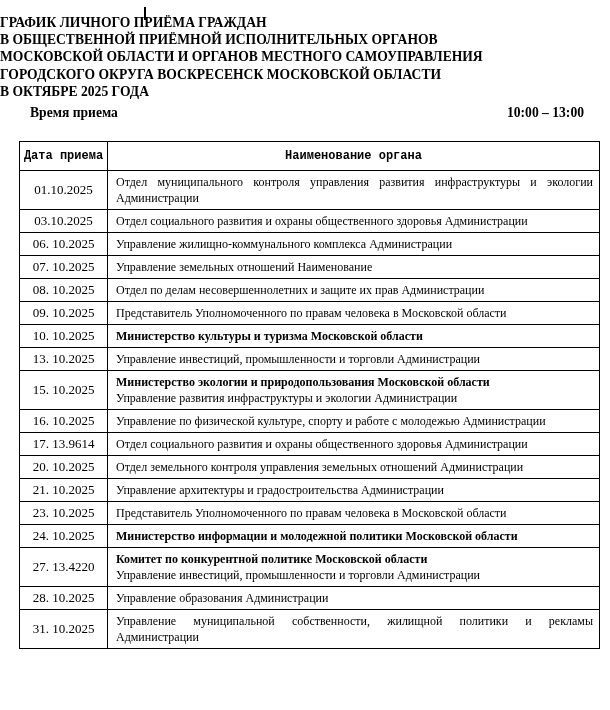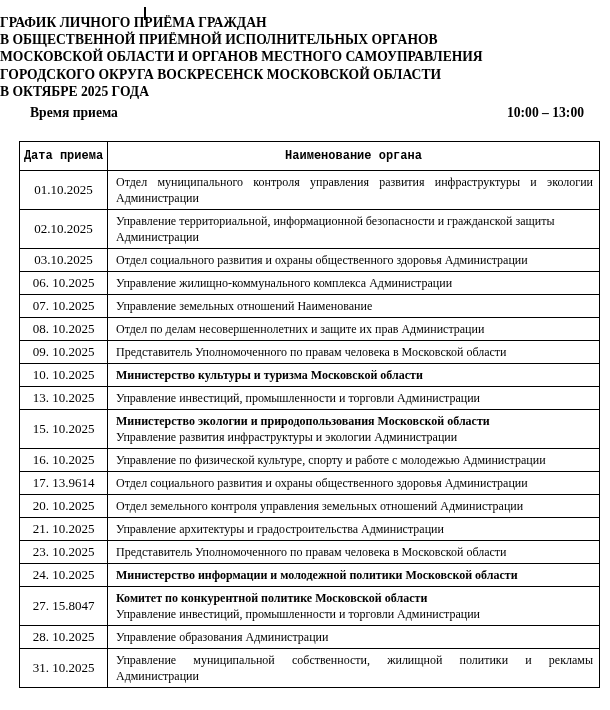--- a/index.html
+++ b/index.html
@@ -90,27 +90,20 @@
     </thead>
     <tbody id="table-body">
         <tr>
           <td class="date-cell">01.10.2025</td>
           <td class="organ-cell justify">
             <div class="line">Отдел муниципального контроля управления развития инфраструктуры и экологии</div>
             <div class="line">Администрации</div>
           </td>
         </tr>
         <tr>
-          <td class="date-cell">02.10.2025</td>
-          <td class="organ-cell">
-            <div class="line">Управление территориальной, информационной безопасности и гражданской защиты</div>
-            <div class="line">Администрации</div>
-          </td>
-        </tr>
-        <tr>
           <td class="date-cell">03.10.2025</td>
           <td class="organ-cell">
             <div class="line">Отдел социального развития и охраны общественного здоровья Администрации</div>
           </td>
         </tr>
         <tr>
           <td class="date-cell">06. 10.2025</td>
           <td class="organ-cell">
             <div class="line">Управление жилищно-коммунального комплекса Администрации</div>
           </td>
@@ -182,21 +175,21 @@
             <div class="line">Представитель Уполномоченного по правам человека в Московской области</div>
           </td>
         </tr>
         <tr>
           <td class="date-cell">24. 10.2025</td>
           <td class="organ-cell">
             <div class="line bold">Министерство информации и молодежной политики Московской области</div>
           </td>
         </tr>
         <tr>
-          <td class="date-cell">27. 15.8047</td>
+          <td class="date-cell">27. 13.4220</td>
           <td class="organ-cell">
             <div class="line bold">Комитет по конкурентной политике Московской области</div>
             <div class="line">Управление инвестиций, промышленности и торговли Администрации</div>
           </td>
         </tr>
         <tr>
           <td class="date-cell">28. 10.2025</td>
           <td class="organ-cell">
             <div class="line">Управление образования Администрации</div>
           </td>

